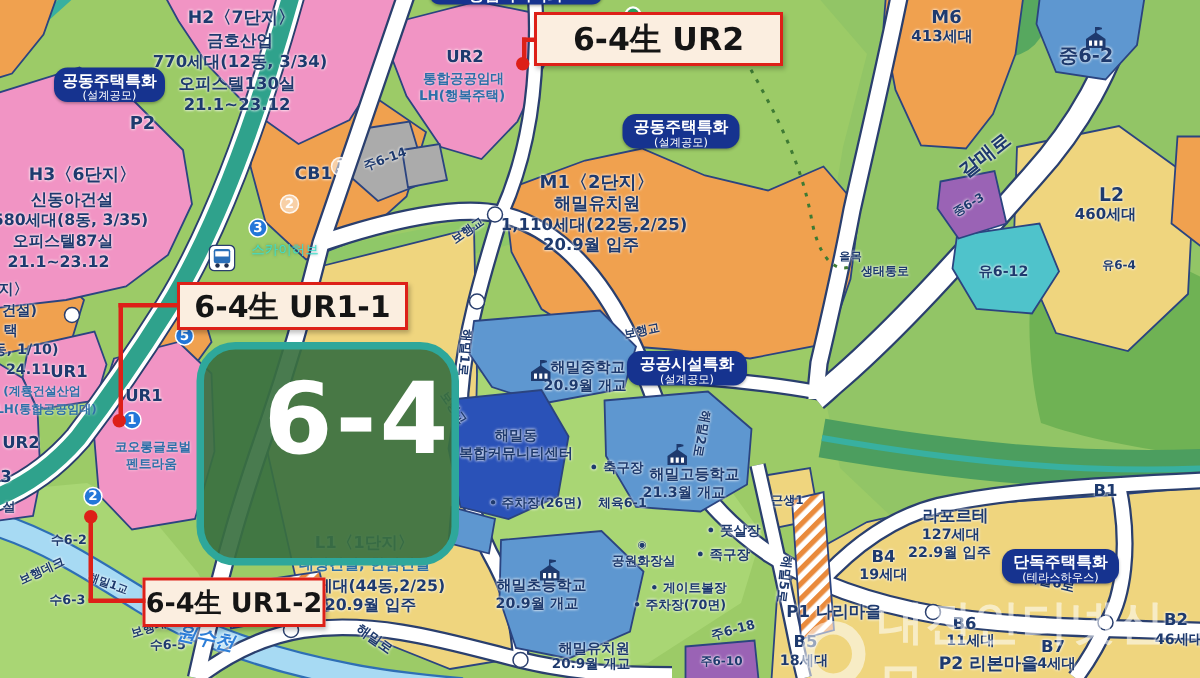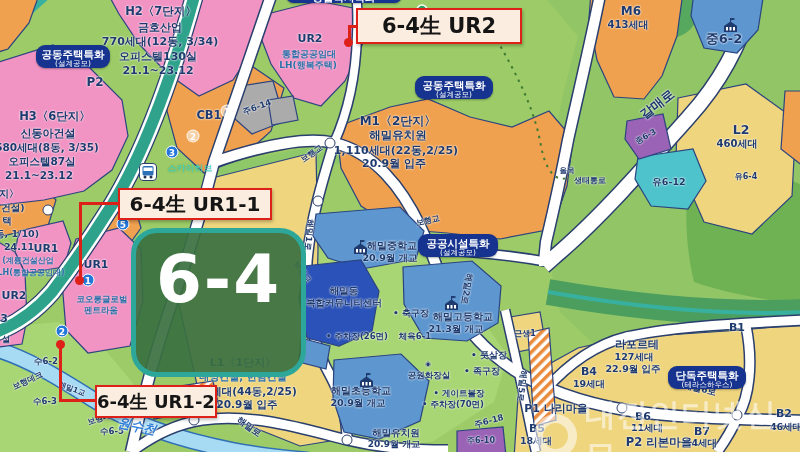--- a/index.html
+++ b/index.html
@@ -18,21 +18,21 @@
   .circ.blue{width:13px;height:13px;background:#2377D9;color:#fff;font-size:9px;border:1px solid #fff;}
   .circ.light{width:13px;height:13px;background:rgba(255,255,255,.5);color:#fff;font-size:9px;border:1px solid rgba(255,255,255,.8);}
   .circ.road{width:11px;height:11px;background:#fff;border:1.6px solid #2A3F6E;}
   .micon{position:absolute;transform:translate(-50%,-50%);line-height:0;}
   .spec-badge{position:absolute;z-index:5;background:#16338F;border-radius:9px;color:#fff;
       text-align:center;padding:3px 4px 0;box-shadow:0 1px 2px rgba(0,0,0,.3);}
   .spec-badge .l1{font-size:10.5px;font-weight:700;line-height:1.15;}
   .spec-badge .l2{font-size:7.5px;line-height:1.1;}
   .district-badge{position:absolute;left:131px;top:228px;width:175px;height:149px;z-index:5;
       background:rgba(58,112,64,.92);border:5px solid #2EA79B;border-radius:26px;box-sizing:border-box;}
-  .district-badge .code{position:absolute;left:0;right:0;top:8px;text-align:center;
+  .district-badge .code{position:absolute;left:0;right:0;top:8px;text-align:right;
       font-size:66px;font-weight:700;color:#fff;letter-spacing:2px;}
   .district-badge .strip{position:absolute;left:8px;right:8px;bottom:7px;height:36px;border-radius:6px;
       background:rgba(148,172,94,.85);display:flex;align-items:center;justify-content:center;}
   .district-badge .strip span{font-size:20px;font-weight:700;color:#fff;
       text-shadow:1.5px 1.5px 0 #2F5E35,-1px -1px 0 #2F5E35,1px -1px 0 #2F5E35,-1px 1px 0 #2F5E35;}
   .callout{position:absolute;z-index:6;}
   .co-box{position:absolute;background:#FBEEE0;border:2.5px solid #DD2018;box-sizing:border-box;
       display:flex;align-items:center;justify-content:center;font-weight:700;color:#151515;
       box-shadow:1px 2px 3px rgba(0,0,0,.25);}
   .co-line{position:absolute;background:#DD2018;z-index:6;}

